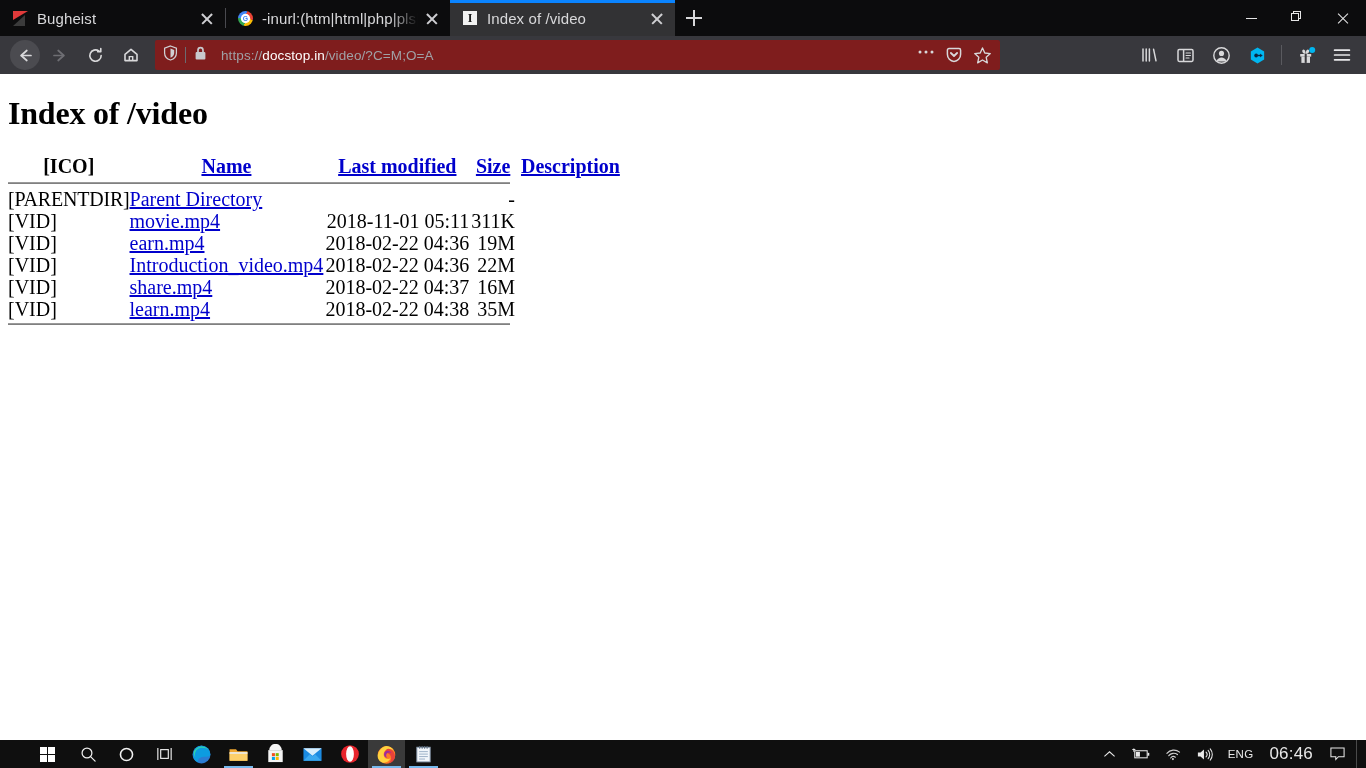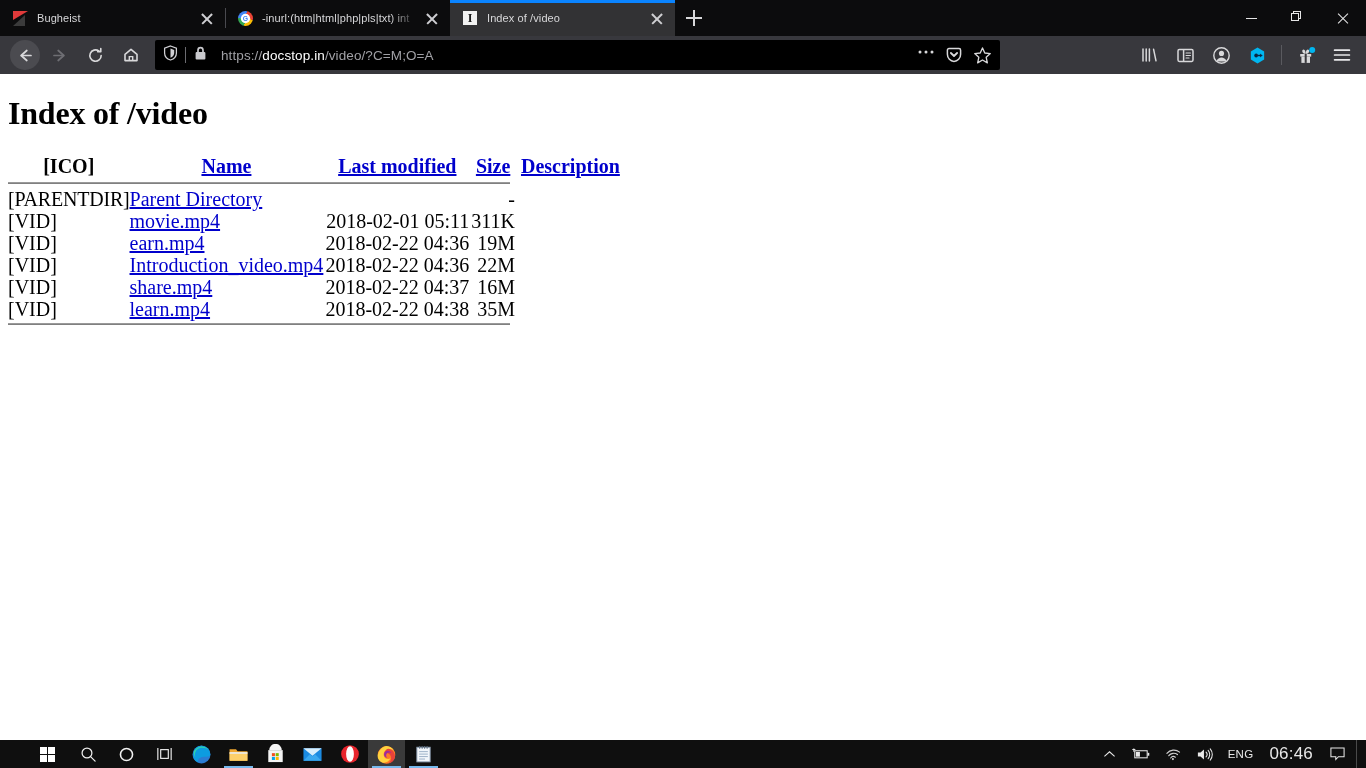--- a/index.html
+++ b/index.html
@@ -60,21 +60,21 @@
   }
   .tab.active::before { display: none; }
   .tab-favicon {
     width: 16px; height: 16px;
     flex: none;
     margin-right: 9px;
     display: flex; align-items: center; justify-content: center;
     position: relative;
   }
   .tab-title {
-    font-size: 11px;
+    font-size: 15px;
     color: #d8d8da;
     white-space: nowrap;
     overflow: hidden;
     flex: 1 1 auto;
     min-width: 0;
     letter-spacing: 0.1px;
   }
   .tab.inactive .tab-title {
     mask-image: linear-gradient(to right, #000 82%, transparent 100%);
     -webkit-mask-image: linear-gradient(to right, #000 82%, transparent 100%);
@@ -229,21 +229,21 @@
     background: #4b4b50;
     margin-left: 4px;
   }
   .nav-btn svg { display: block; }
 
   #url-bar-container {
     flex: none;
     width: 845px;
     height: 30px;
     margin-left: 6px;
-    background: #000000;
+    background: #7f1d1d;
     border-radius: 2px;
     display: flex;
     align-items: center;
     position: relative;
   }
   #identity-box {
     display: flex; align-items: center;
     height: 30px;
     padding: 0 6px 0 8px;
     cursor: default;
@@ -630,21 +630,21 @@
           </td>
           <td class="col-mod"></td>
           <td class="col-size">-</td>
           <td class="col-desc"></td>
         </tr>
         <tr>
           <td class="col-icon">[VID]</td>
           <td class="col-name">
             <a href="#">movie.mp4</a>
           </td>
-          <td class="col-mod">2018-02-01 05:11</td>
+          <td class="col-mod">2018-11-01 05:11</td>
           <td class="col-size">311K</td>
           <td class="col-desc"></td>
         </tr>
         <tr>
           <td class="col-icon">[VID]</td>
           <td class="col-name">
             <a href="#">earn.mp4</a>
           </td>
           <td class="col-mod">2018-02-22 04:36</td>
           <td class="col-size">19M</td>

